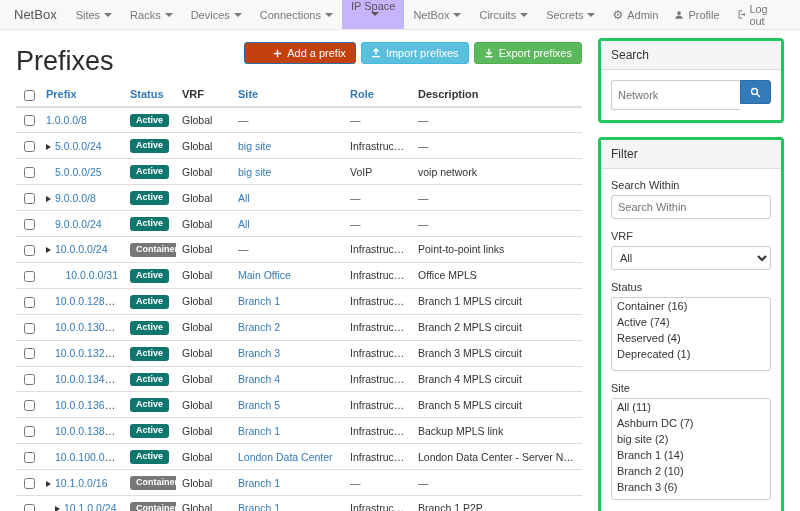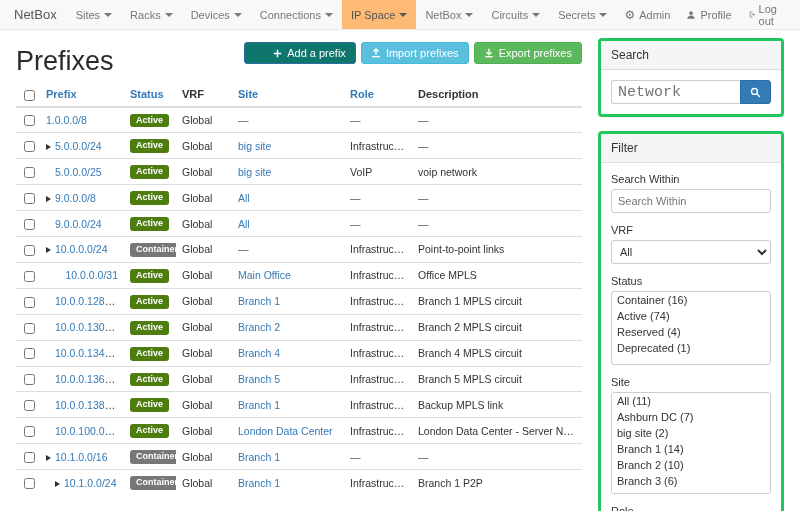--- a/index.html
+++ b/index.html
@@ -16,21 +16,21 @@
   .navbar {
     height: 30px; background: #f8f8f8; border-bottom: 1px solid #e7e7e7;
     display: flex; align-items: stretch; padding: 0 10px;
   }
   .brand { display: flex; align-items: center; padding: 0 10px 0 4px; font-size: 13px; color: #555; }
   .nav-items { display: flex; list-style: none; align-items: stretch; }
   .nav-item {
     display: flex; align-items: center; padding: 0 9px;
     color: #777; font-size: 11px; cursor: pointer; white-space: nowrap;
   }
-  .nav-item.active { background: #fdba74; color: #555; }
+  .nav-item.active { background: #c4b5fd; color: #555; flex-direction: column; }
   .caret {
     display: inline-block; width: 0; height: 0; margin-left: 4px;
     border-top: 4px solid; border-left: 4px solid transparent; border-right: 4px solid transparent;
   }
   .nav-right { margin-left: auto; display: flex; align-items: stretch; }
   .nav-right a { display: flex; align-items: center; gap: 4px; padding: 0 8px; color: #777; font-size: 11px; }
   .gear-glyph { font-size: 12px; line-height: 1; }
 
   
   .container { display: flex; gap: 16px; padding: 8px 16px 0 16px; }
@@ -39,21 +39,21 @@
 
   
   .title-row { display: flex; align-items: flex-start; margin-bottom: 6px; }
   h1 { font-size: 27px; font-weight: 400; color: #2b2b2b; flex: 1; margin-top: 8px; }
   .btn-row { display: flex; gap: 5px; margin-top: 4px; }
   .btn {
     display: inline-flex; align-items: center; gap: 5px;
     color: #fff; font-size: 11px; padding: 4px 9px; border-radius: 3px;
     border: 1px solid transparent; cursor: pointer; font-family: inherit; white-space: nowrap;
   }
-  .btn-primary { background: #0f766e; border-color: #2e6da4; padding-left: 28px; }
+  .btn-primary { background: #c2410c; border-color: #2e6da4; padding-left: 28px; }
   .btn-info { background: #5bc0de; border-color: #46b8da; }
   .btn-success { background: #5cb85c; border-color: #4cae4c; }
 
   
   table { width: 100%; border-collapse: collapse; table-layout: fixed; }
   th {
     text-align: left; font-weight: 700; font-size: 11px;
     padding: 5px 6px; border-bottom: 2px solid #ddd; color: #333;
   }
   th:nth-child(1) { width: 24px; }
@@ -65,39 +65,39 @@
   td {
     padding: 5px 6px; border-top: 1px solid #ddd; font-size: 10.5px;
     vertical-align: middle; color: #333; overflow: hidden; white-space: nowrap; text-overflow: ellipsis;
   }
   td.chk, th.chk-col { padding: 5px 4px 5px 8px; }
   input[type="checkbox"] { width: 11px; height: 11px; vertical-align: middle; }
   .badge-status {
     display: inline-block; padding: 2px 6px; font-size: 9px; font-weight: 700;
     color: #fff; border-radius: 3px; line-height: 1.1;
   }
-  .badge-blue { background: #4d7c0f; }
+  .badge-blue { background: #0f766e; }
   .badge-gray { background: #777; }
   .tree-arrow {
     display: inline-block; width: 0; height: 0; margin-right: 4px;
     border-left: 5px solid #333; border-top: 3.5px solid transparent; border-bottom: 3.5px solid transparent;
   }
   .muted { color: #555; }
 
   
   .panel { border: 3px solid #22c55e; border-radius: 4px; margin-bottom: 14px; box-shadow: 0 1px 1px rgba(0,0,0,.05); background: #fff; }
   .panel-heading {
     background: #f5f5f5; border-bottom: 1px solid #ddd; padding: 7px 10px;
     font-size: 12px; color: #333; border-radius: 3px 3px 0 0;
   }
   .panel-body { padding: 10px; }
   .input-group { display: flex; }
   .input-group input {
     flex: 1; min-width: 0; border: 1px solid #ccc; border-right: none;
-    border-radius: 3px 0 0 3px; padding: 4px 6px; font-size: 15px; font-family: Liberation Mono, monospace; height: 24px;
+    border-radius: 3px 0 0 3px; padding: 4px 6px; font-size: 11px; font-family: Liberation Sans, sans-serif; height: 30px;
   }
   .btn-search {
     background: #337ab7; border: 1px solid #2e6da4; border-radius: 0 3px 3px 0;
     color: #fff; padding: 0 9px; cursor: pointer; height: 24px; display: flex; align-items: center;
   }
   .form-label { display: block; font-size: 11px; color: #333; margin: 11px 0 4px; }
   .form-label:first-child { margin-top: 0; }
   .text-input {
     width: 100%; border: 1px solid #ccc; border-radius: 3px; padding: 4px 6px;
     font-size: 11px; font-family: inherit; height: 24px;
@@ -287,20 +287,29 @@
             <td class="chk"><input type="checkbox" style=""></td>
             <td style="padding-left: 15px;"><a class="lnk">10.0.0.130/31</a></td>
             <td><span class="badge-status badge-blue">Active</span></td>
             <td>Global</td>
             <td><a class="lnk">Branch 2</a></td>
             <td>Infrastructure</td>
             <td>Branch 2 MPLS circuit</td>
           </tr>
           <tr>
             <td class="chk"><input type="checkbox" style=""></td>
+            <td style="padding-left: 15px;"><a class="lnk">10.0.0.132/31</a></td>
+            <td><span class="badge-status badge-blue">Active</span></td>
+            <td>Global</td>
+            <td><a class="lnk">Branch 3</a></td>
+            <td>Infrastructure</td>
+            <td>Branch 3 MPLS circuit</td>
+          </tr>
+          <tr>
+            <td class="chk"><input type="checkbox" style=""></td>
             <td style="padding-left: 15px;"><a class="lnk">10.0.0.134/31</a></td>
             <td><span class="badge-status badge-blue">Active</span></td>
             <td>Global</td>
             <td><a class="lnk">Branch 4</a></td>
             <td>Infrastructure</td>
             <td>Branch 4 MPLS circuit</td>
           </tr>
           <tr>
             <td class="chk"><input type="checkbox" style=""></td>
             <td style="padding-left: 15px;"><a class="lnk">10.0.0.136/31</a></td>

